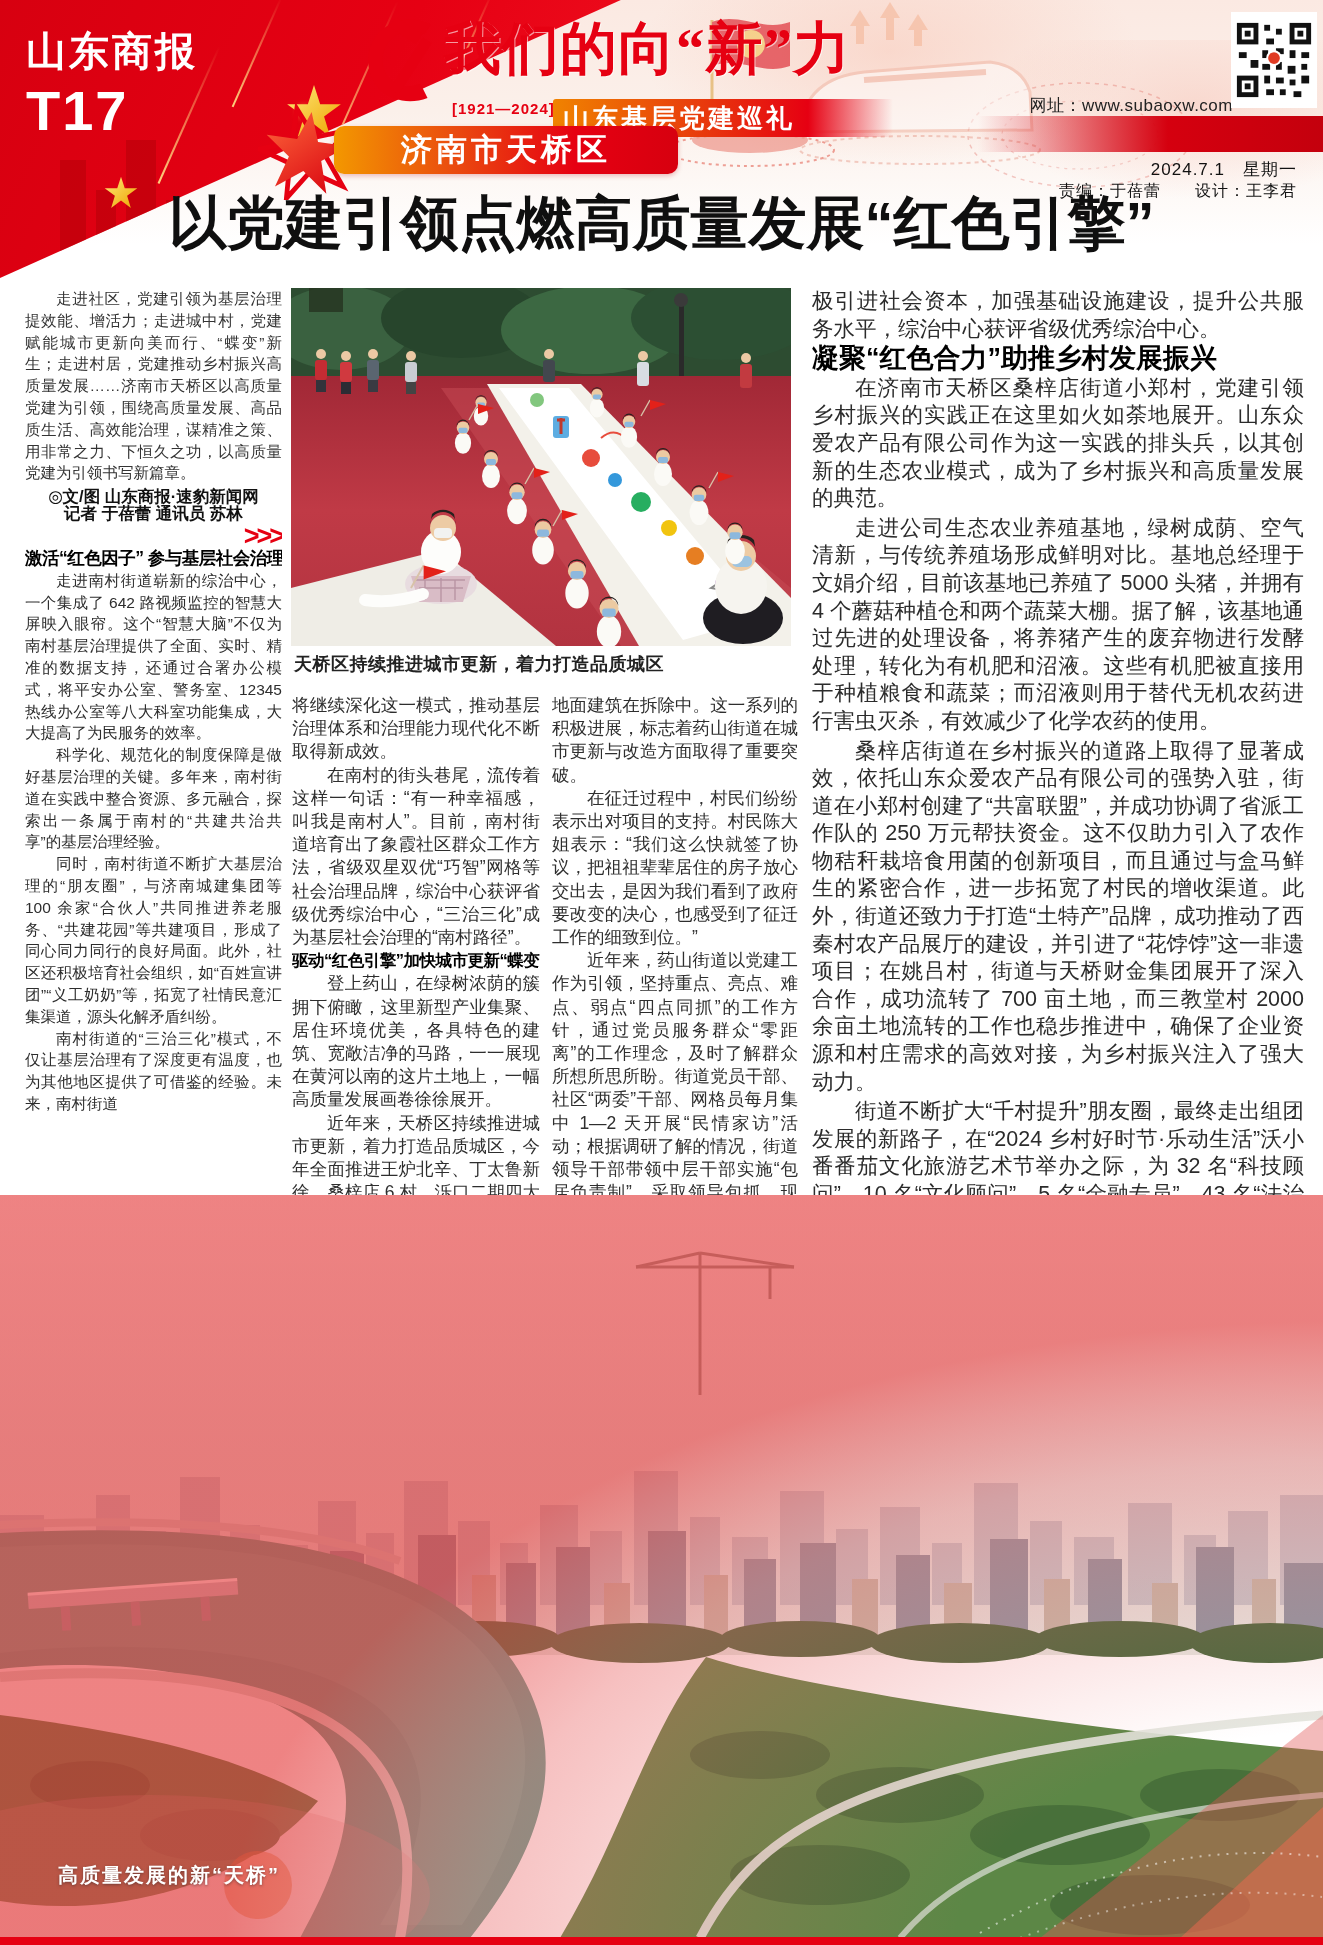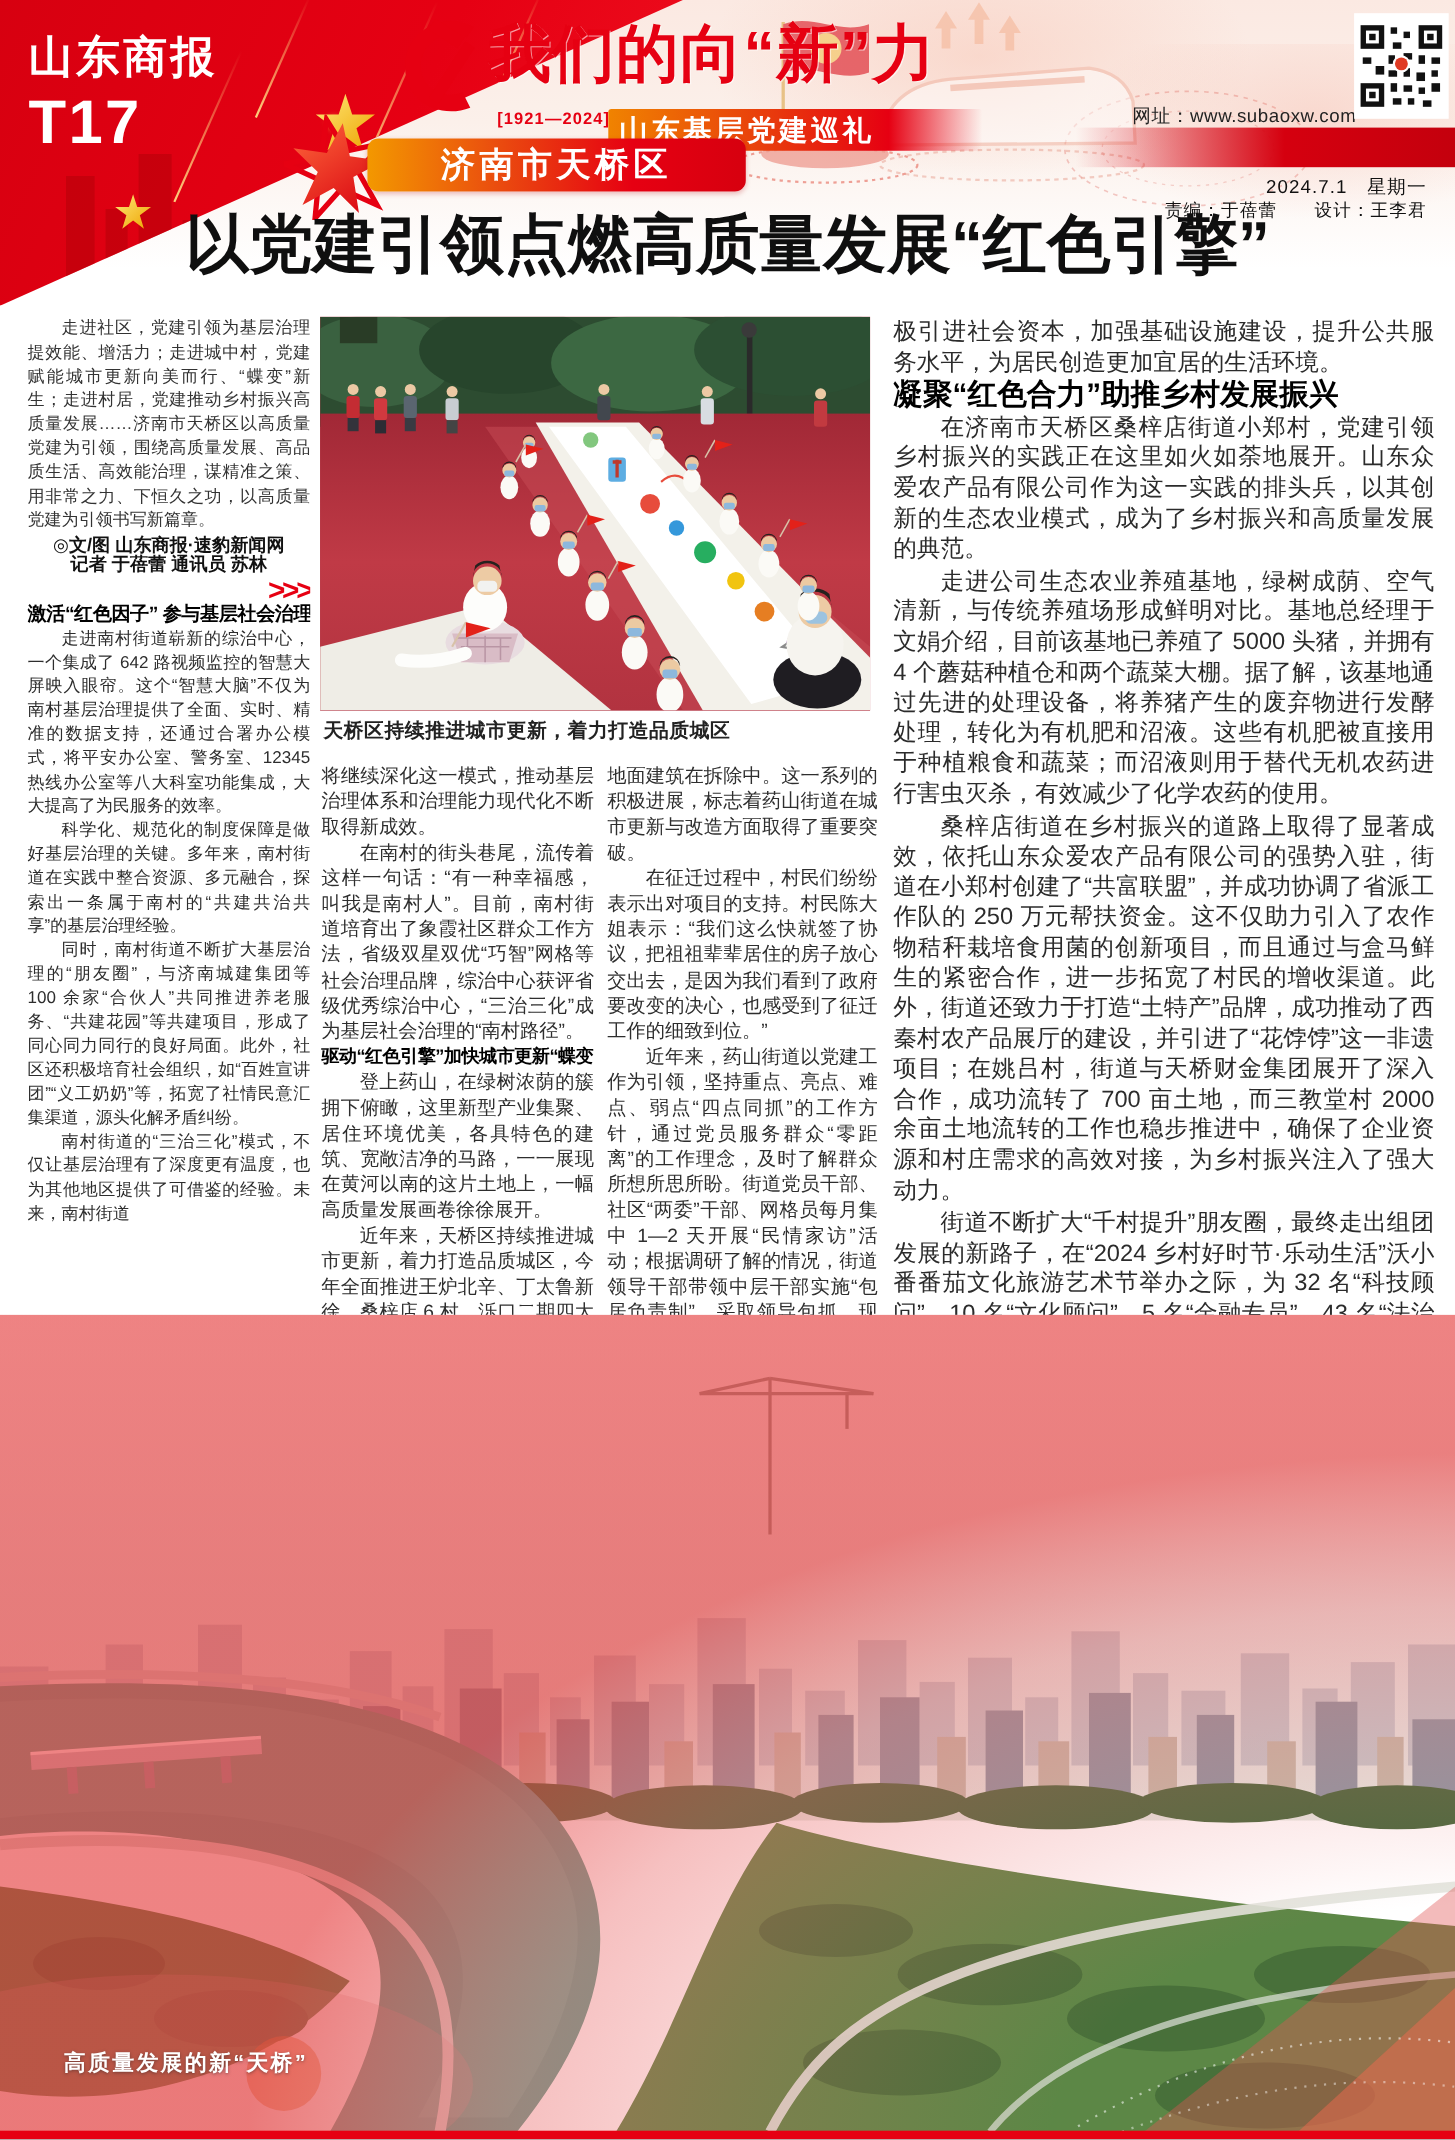--- a/index.html
+++ b/index.html
@@ -14,21 +14,21 @@
     background:radial-gradient(ellipse at 60% 40%,rgba(246,183,168,.4),rgba(246,183,168,0) 70%);}
   .red-corner{position:absolute;left:0;top:0;width:640px;height:278px;
     background:linear-gradient(115deg,#d70010 0%,#e60013 55%,#ef1120 100%);
     clip-path:polygon(0 0,97% 0,0 100%);overflow:hidden;}
   .red-corner .bar{position:absolute;background:rgba(180,0,10,.55);}
   .streak{position:absolute;width:2px;background:linear-gradient(180deg,rgba(255,215,120,0),rgba(255,220,130,.95));transform:rotate(24deg);}
   .streak-dot{position:absolute;width:7px;height:7px;border-radius:50%;background:#ffd34d;box-shadow:0 0 6px 2px rgba(255,200,80,.8);}
   .paper-name{position:absolute;left:26px;top:24px;color:#fff;font-size:40px;font-weight:900;letter-spacing:3px;}
   .page-no{position:absolute;left:26px;top:78px;color:#fff;font-size:56px;font-weight:700;letter-spacing:2px;}
   .gold-star{position:absolute;}
-  .series-wrap{position:absolute;left:362px;top:14px;display:flex;align-items:flex-start;}
+  .series-wrap{position:absolute;left:362px;top:14px;display:flex;align-items:flex-start;font-family:Liberation Serif, serif;}
   .emblem{width:78px;height:96px;margin-right:4px;}
   .series-title{font-size:57px;font-weight:900;color:#e60012;letter-spacing:1px;line-height:70px;white-space:nowrap;
     text-shadow:1px 1px 0 rgba(255,255,255,.6);}
   .series-years{position:absolute;left:452px;top:100px;font-size:15px;font-weight:700;color:#e60012;letter-spacing:1px;}
   .series-subbar{position:absolute;left:553px;top:99px;width:330px;height:38px;border-radius:3px;
     background:linear-gradient(90deg,#f08300 0%,#e8380d 45%,#e60012 75%,rgba(230,0,18,.0) 100%);
     display:flex;align-items:center;justify-content:flex-start;padding-left:10px;}
   .series-subbar span{color:#fff;font-size:26px;font-weight:700;letter-spacing:3px;}
   .mast-deco{position:absolute;left:650px;top:0;width:420px;height:210px;pointer-events:none;}
   .site-url{position:absolute;right:90px;top:94px;font-size:17px;color:#222;letter-spacing:.5px;}
@@ -356,21 +356,21 @@
   </div>
 
   <div class="col col3">
     <p class="cont">地面建筑在拆除中。这一系列的积极进展，标志着药山街道在城市更新与改造方面取得了重要突破。</p>
     <p>在征迁过程中，村民们纷纷表示出对项目的支持。村民陈大姐表示：“我们这么快就签了协议，把祖祖辈辈居住的房子放心交出去，是因为我们看到了政府要改变的决心，也感受到了征迁工作的细致到位。”</p>
     <p>近年来，药山街道以党建工作为引领，坚持重点、亮点、难点、弱点“四点同抓”的工作方针，通过党员服务群众“零距离”的工作理念，及时了解群众所想所思所盼。街道党员干部、社区“两委”干部、网格员每月集中 1—2 天开展“民情家访”活动；根据调研了解的情况，街道领导干部带领中层干部实施“包居负责制”，采取领导包抓、现场办公、跟踪督办等措施，做好民生保障的“服务员”；每名街道领导班子成员每月公开接访一次、下访一次；各社区设调解室，“两委”干部、党员、网格员、兼职律师担任调解员，让居民“心声有人倾听、怨气有人化解、纠纷有人调解”，严防各类矛盾隐患升级。</p>
     <p>在城市更新改造项目中，药山街道注重民生改善，以精细化治理，确保了改造项目的顺利进行。同时，街道还积</p>
   </div>
 
   <div class="col col4">
-    <p class="cont">极引进社会资本，加强基础设施建设，提升公共服务水平，为居民创造更加宜居的生活环境。</p>
+    <p class="cont">极引进社会资本，加强基础设施建设，提升公共服务水平，综治中心获评省级优秀综治中心。</p>
     <p class="h-col4">凝聚“红色合力”助推乡村发展振兴</p>
     <p>在济南市天桥区桑梓店街道小郑村，党建引领乡村振兴的实践正在这里如火如荼地展开。山东众爱农产品有限公司作为这一实践的排头兵，以其创新的生态农业模式，成为了乡村振兴和高质量发展的典范。</p>
     <p>走进公司生态农业养殖基地，绿树成荫、空气清新，与传统养殖场形成鲜明对比。基地总经理于文娟介绍，目前该基地已养殖了 5000 头猪，并拥有 4 个蘑菇种植仓和两个蔬菜大棚。据了解，该基地通过先进的处理设备，将养猪产生的废弃物进行发酵处理，转化为有机肥和沼液。这些有机肥被直接用于种植粮食和蔬菜；而沼液则用于替代无机农药进行害虫灭杀，有效减少了化学农药的使用。</p>
     <p>桑梓店街道在乡村振兴的道路上取得了显著成效，依托山东众爱农产品有限公司的强势入驻，街道在小郑村创建了“共富联盟”，并成功协调了省派工作队的 250 万元帮扶资金。这不仅助力引入了农作物秸秆栽培食用菌的创新项目，而且通过与盒马鲜生的紧密合作，进一步拓宽了村民的增收渠道。此外，街道还致力于打造“土特产”品牌，成功推动了西秦村农产品展厅的建设，并引进了“花饽饽”这一非遗项目；在姚吕村，街道与天桥财金集团展开了深入合作，成功流转了 700 亩土地，而三教堂村 2000 余亩土地流转的工作也稳步推进中，确保了企业资源和村庄需求的高效对接，为乡村振兴注入了强大动力。</p>
     <p>街道不断扩大“千村提升”朋友圈，最终走出组团发展的新路子，在“2024 乡村好时节·乐动生活”沃小番番茄文化旅游艺术节举办之际，为 32 名“科技顾问”、10 名“文化顾问”、5 名“金融专员”、43 名“法治专员”、11 名“邮政专员”颁发聘书，同时成立“第一书记服务联盟”，构建起“1+1+N”的帮扶体系，真正为乡村振兴搭建起科技富民、文化惠民、金融利民、法治便民、邮政为民的共同体，推进“万人下乡，千村提升”工程走深走实。</p>
   </div>
 
   <div class="bottom-photo">
     <svg width="1323" height="743" viewBox="0 0 1323 743">
       <defs>

